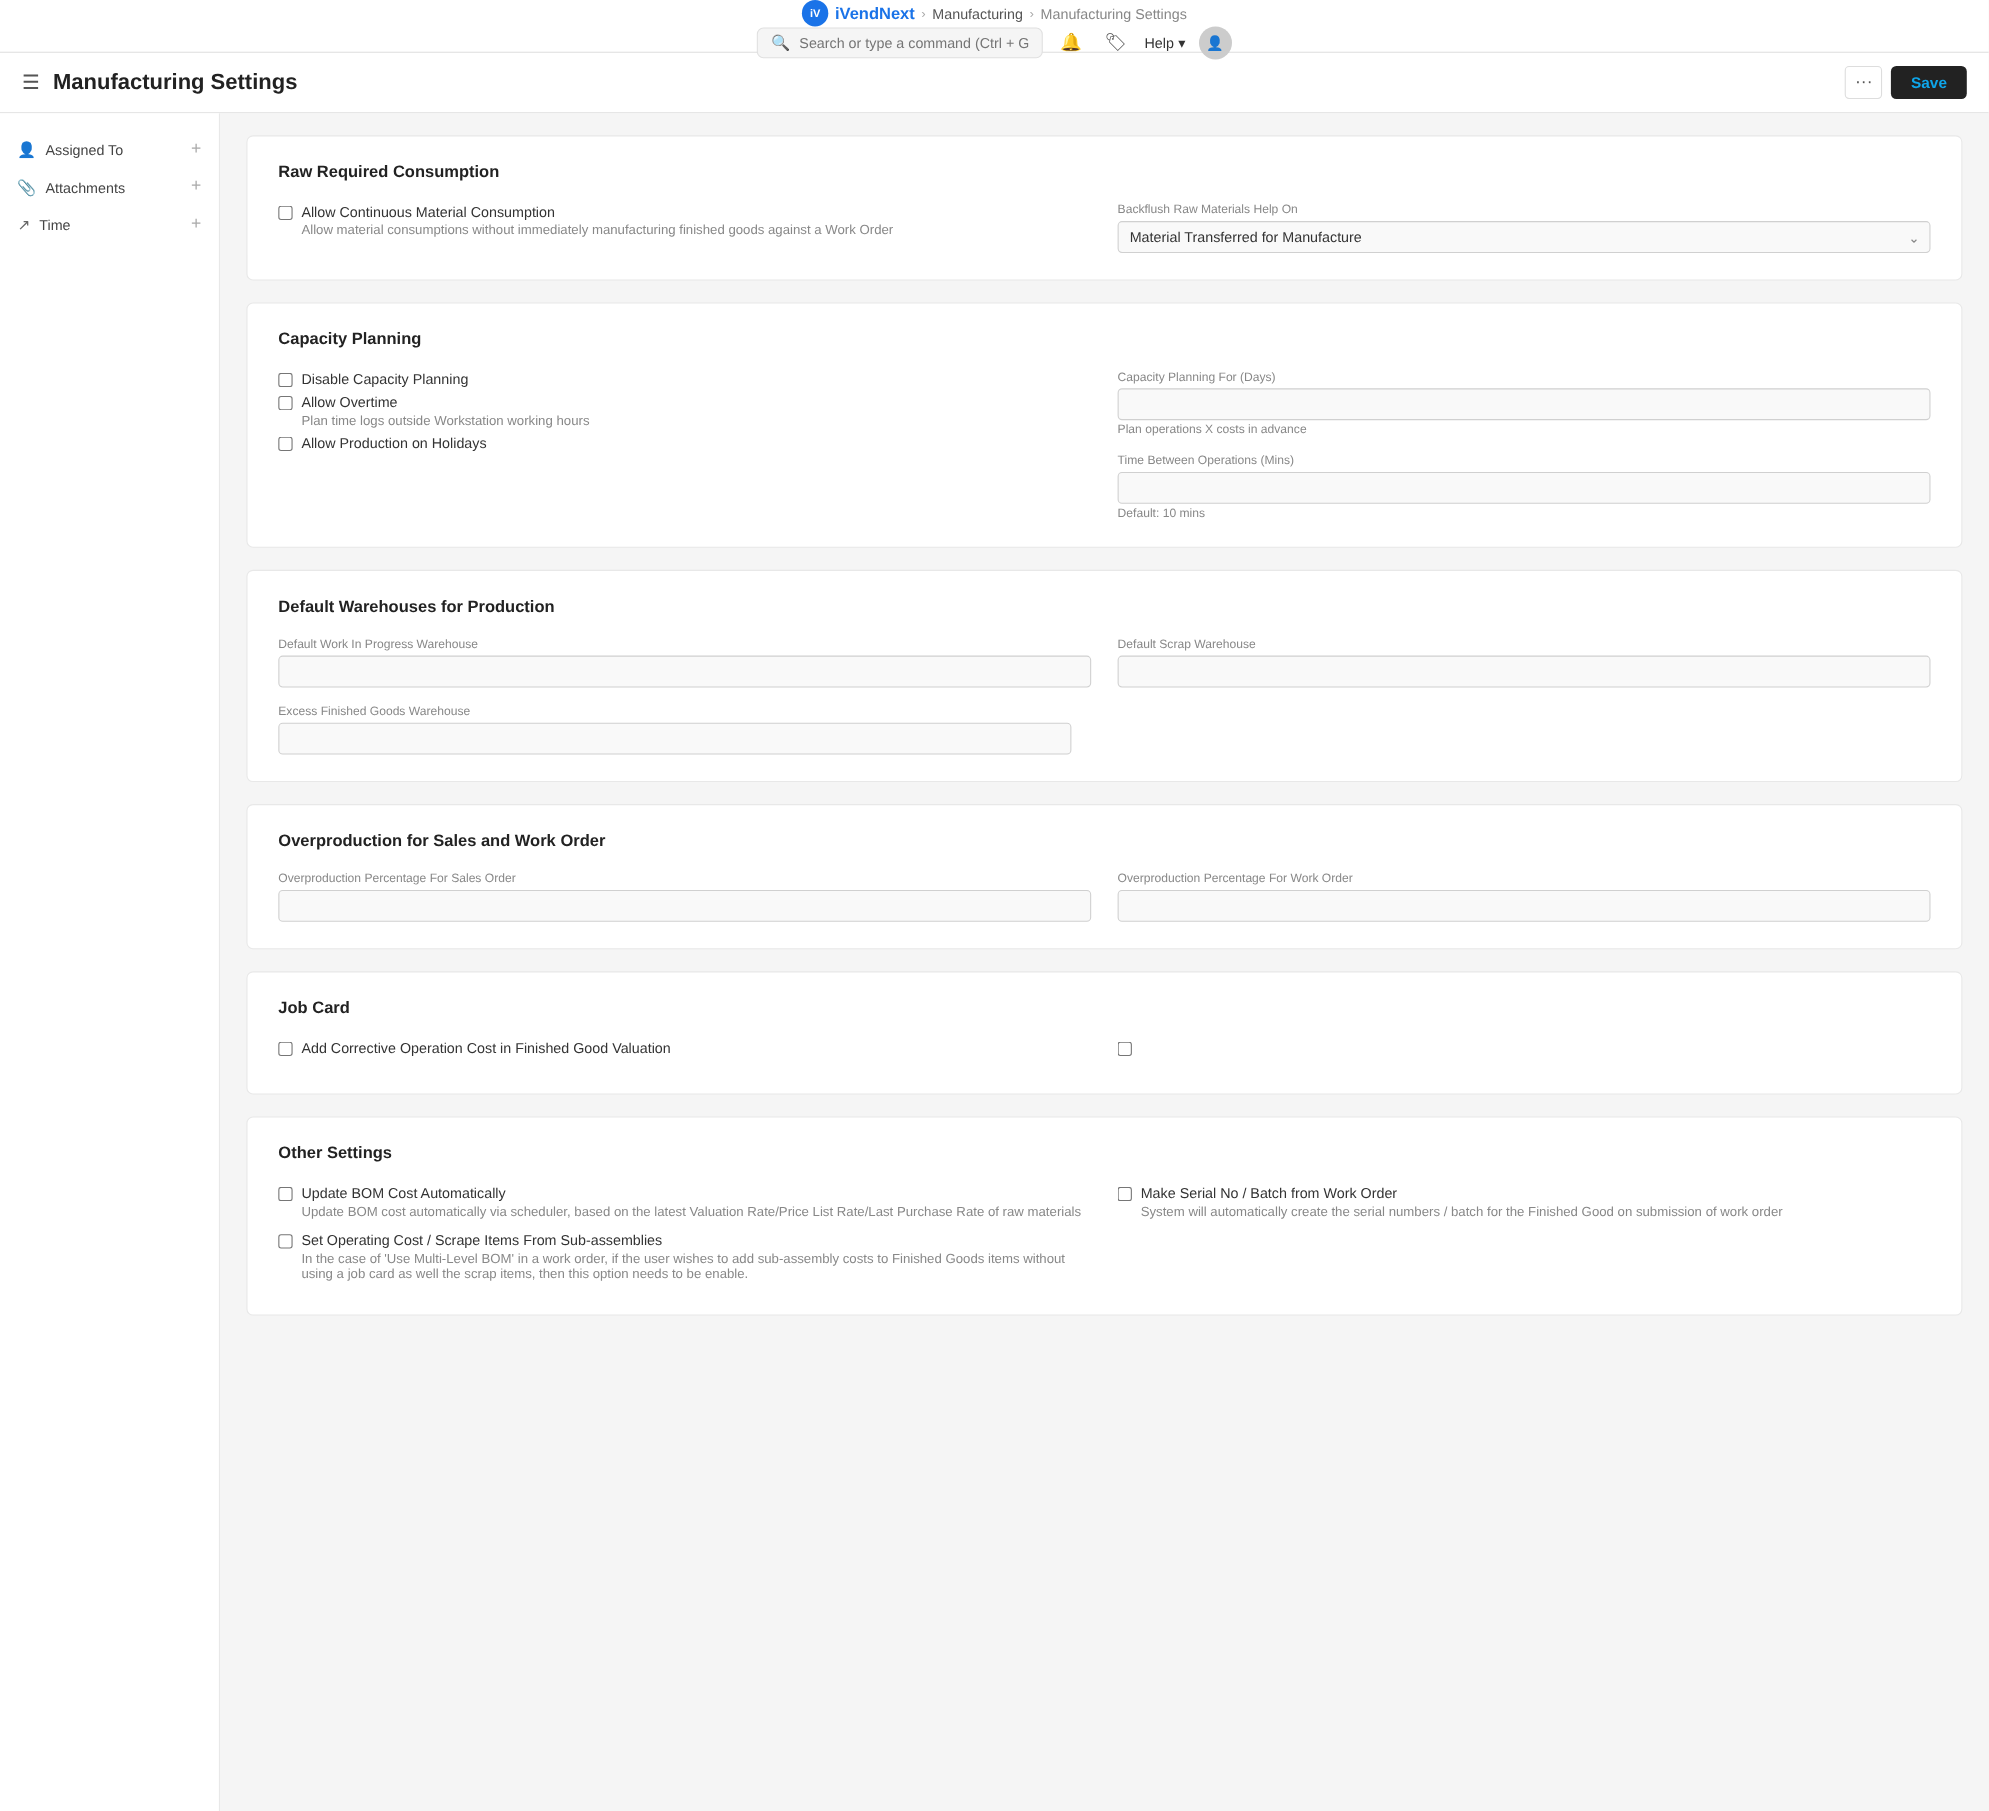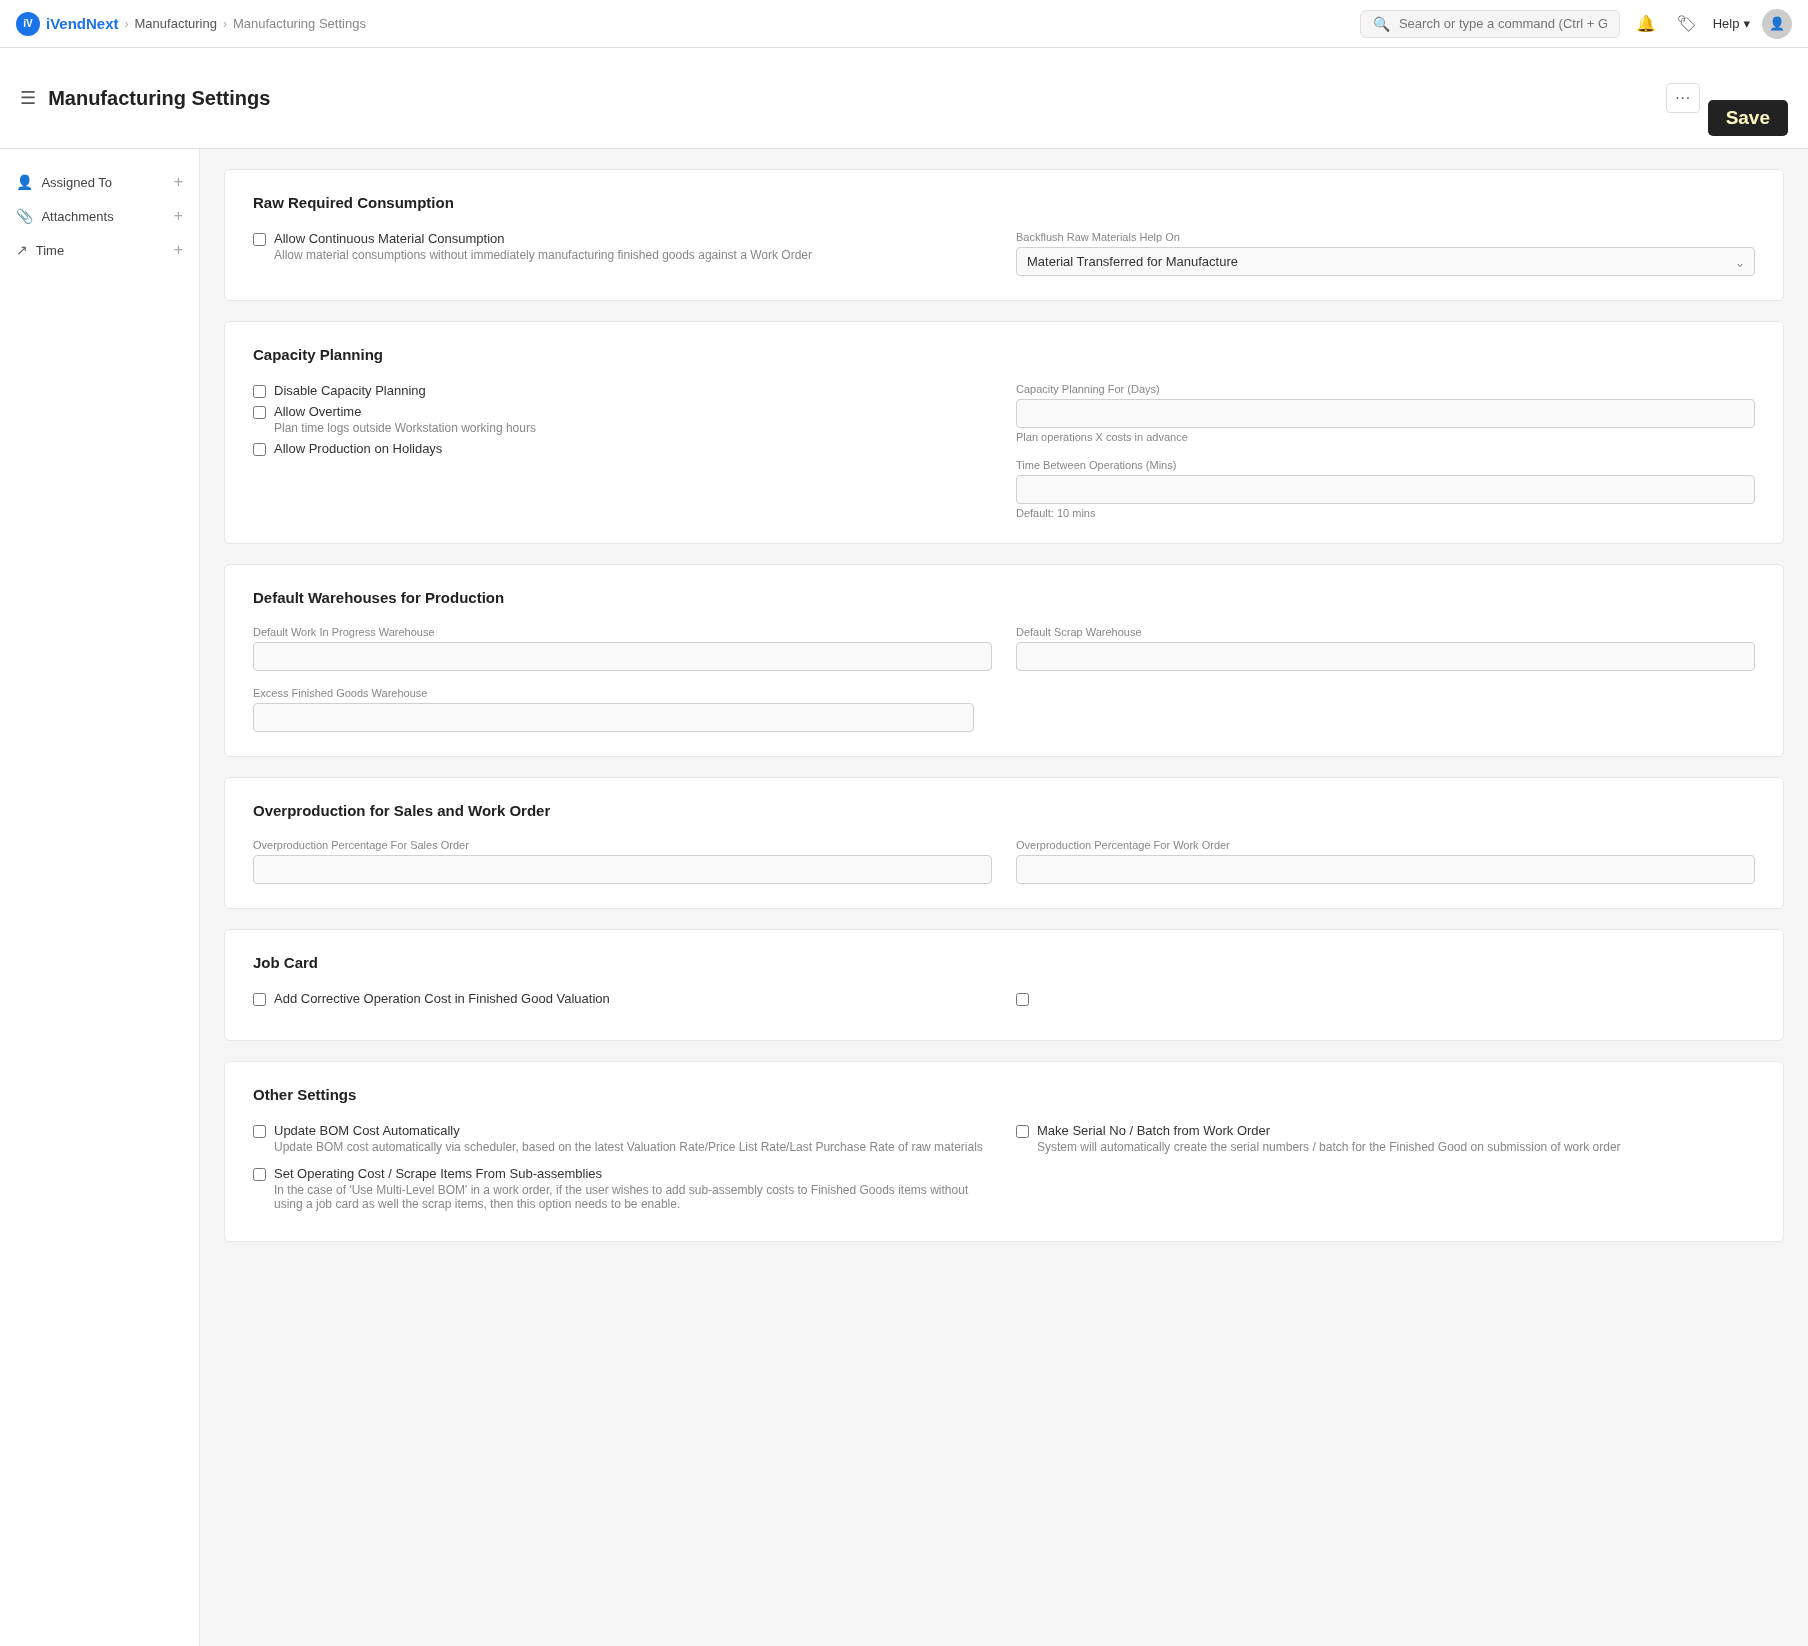--- a/index.html
+++ b/index.html
@@ -2,21 +2,21 @@
 <html><head>
   <meta charset="utf-8">
   <style>
     * { box-sizing: border-box; margin: 0; padding: 0; }
     body { font-family: -apple-system, BlinkMacSystemFont, 'Segoe UI', sans-serif; font-size: 13px; color: #333; background: #f5f5f5; }
 
     
     .top-nav {
       display: flex; align-items: center; justify-content: space-between;
       background: #fff; border-bottom: 1px solid #e0e0e0;
-      padding: 0 16px; height: 48px; position: sticky; top: 0; z-index: 100;
+      padding: 0 16px; height: 48px; position: sticky; top: 0; z-index: 100; flex-direction: column;
     }
     .nav-left { display: flex; align-items: center; gap: 6px; }
     .nav-logo { display: flex; align-items: center; gap: 6px; color: #1a73e8; font-weight: 700; font-size: 15px; }
     .nav-logo-icon { width: 24px; height: 24px; background: #1a73e8; border-radius: 50%; display: flex; align-items: center; justify-content: center; color: #fff; font-size: 10px; font-weight: 900; }
     .breadcrumb-sep { color: #aaa; font-size: 12px; }
     .breadcrumb-item { color: #555; font-size: 13px; cursor: pointer; }
     .breadcrumb-active { color: #888; font-size: 13px; }
     .nav-right { display: flex; align-items: center; gap: 12px; }
     .search-box { display: flex; align-items: center; background: #f5f5f5; border: 1px solid #e0e0e0; border-radius: 6px; padding: 5px 12px; gap: 8px; width: 260px; }
     .search-box input { background: transparent; border: none; outline: none; font-size: 13px; color: #555; width: 100%; }
@@ -29,21 +29,21 @@
     .page-header {
       display: flex; align-items: center; justify-content: space-between;
       background: #fff; border-bottom: 1px solid #e0e0e0;
       padding: 12px 20px;
     }
     .page-header-left { display: flex; align-items: center; gap: 12px; }
     .hamburger { background: none; border: none; cursor: pointer; font-size: 18px; color: #555; }
     .page-title { font-size: 20px; font-weight: 600; color: #222; }
     .page-header-right { display: flex; align-items: center; gap: 8px; }
     .more-btn { background: none; border: 1px solid #ddd; border-radius: 4px; cursor: pointer; padding: 5px 8px; color: #555; font-size: 16px; }
-    .save-btn { background: #222; color: #fef9c3; border: none; border-radius: 5px; padding: 7px 18px; font-size: 19px; font-weight: 600; cursor: pointer; margin-top: 40px; }
+    .save-btn { background: #222; color: #0ea5e9; border: none; border-radius: 5px; padding: 7px 18px; font-size: 14px; font-weight: 600; cursor: pointer; }
 
     
     .main-layout { display: flex; min-height: calc(100vh - 96px); background: #f5f5f5; }
 
     
     .sidebar { width: 200px; min-width: 200px; background: #fff; border-right: 1px solid #e8e8e8; padding: 16px 0; }
     .sidebar-item { display: flex; align-items: center; justify-content: space-between; padding: 8px 16px; cursor: pointer; color: #444; font-size: 13px; }
     .sidebar-item-left { display: flex; align-items: center; gap: 8px; }
     .sidebar-icon { font-size: 14px; color: #666; }
     .sidebar-add { color: #aaa; font-size: 16px; cursor: pointer; }

